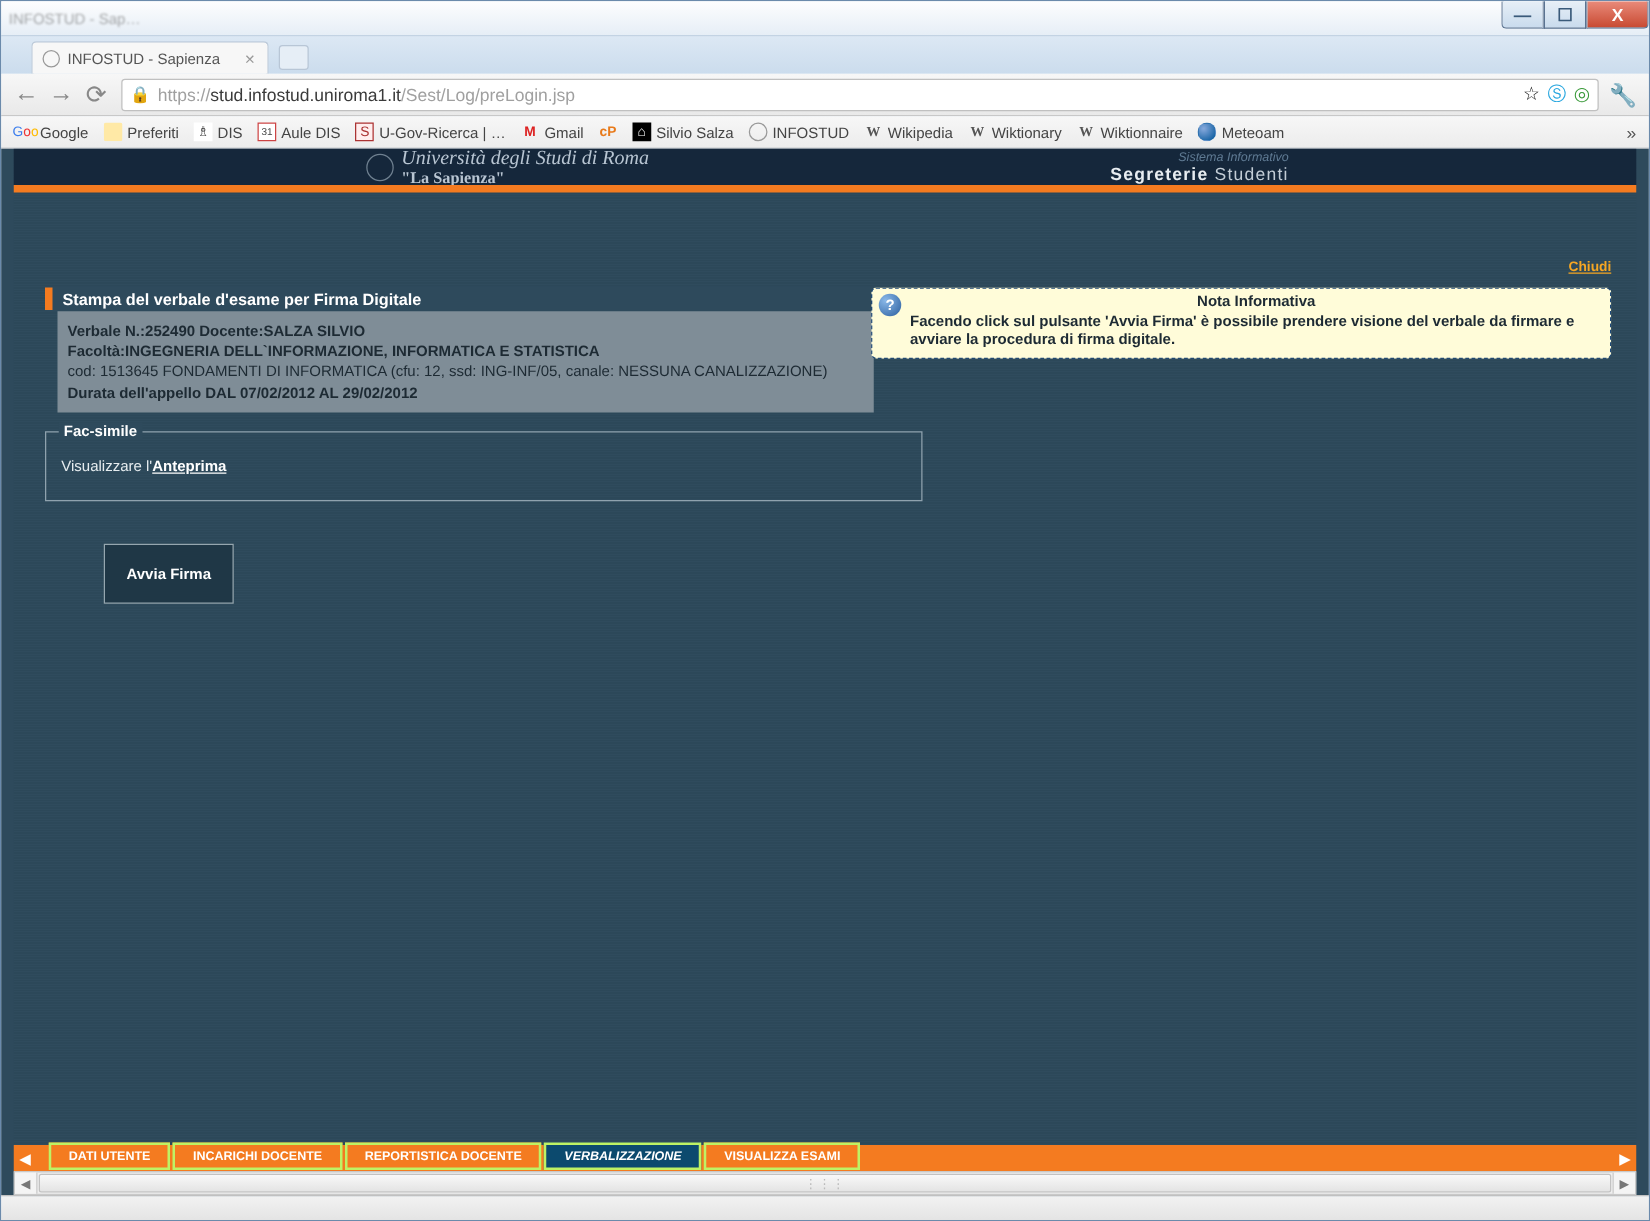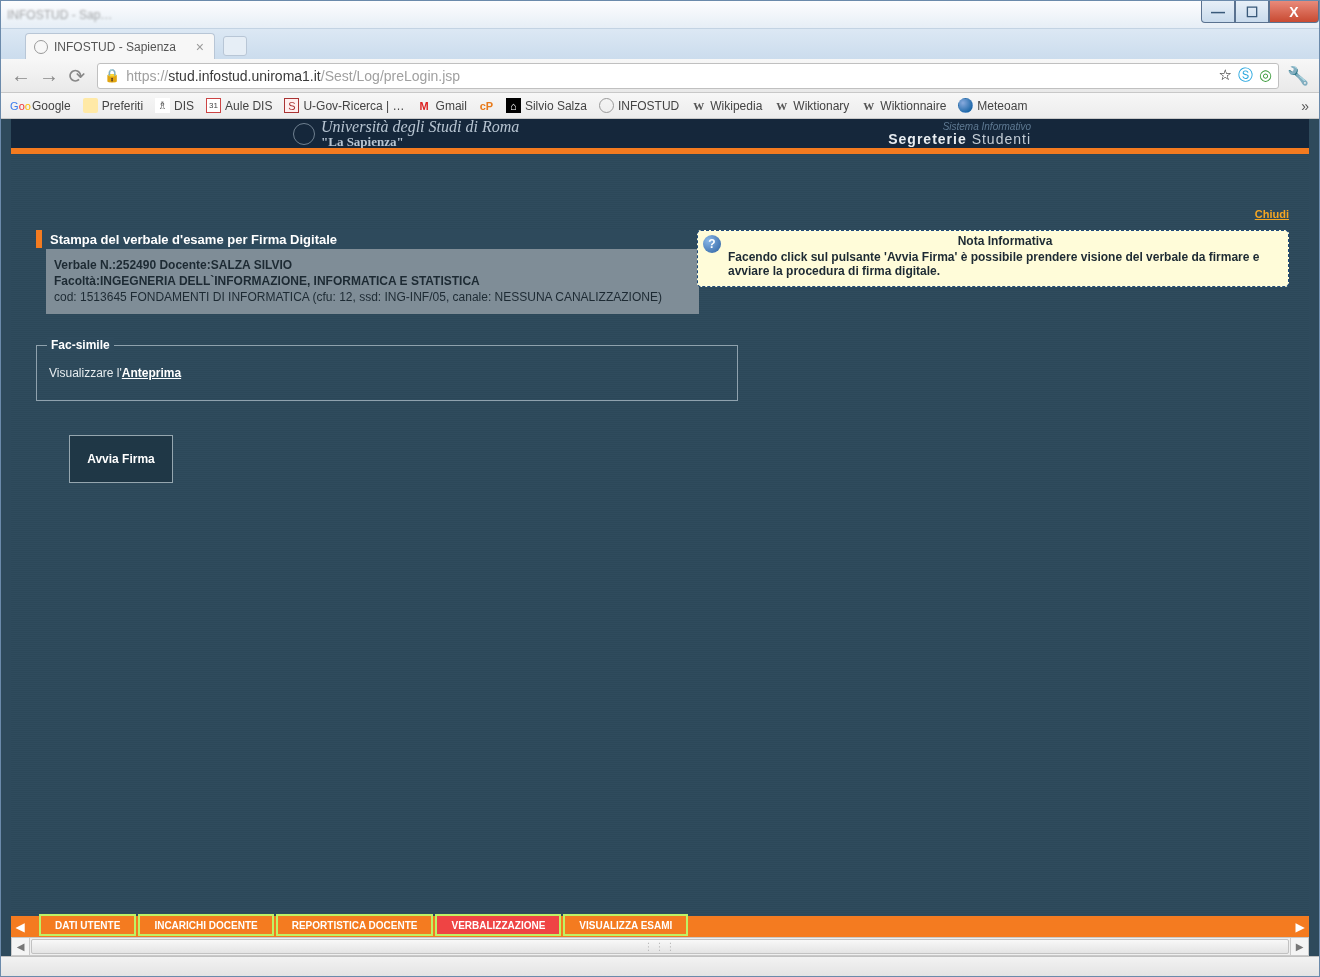--- a/index.html
+++ b/index.html
@@ -77,35 +77,35 @@
 .info-box { position:absolute; left:45px; top:130px; width:653px; background:#7f8d97; color:#1d2a33; font-size:12px; padding:8px 8px; line-height:1.35;}
 .info-box b { font-weight:bold; }
 
 
 .fac-box { position:absolute; left:35px; top:226px; width:702px; height:56px; border:1px solid #8fa2ae;}
 .fac-legend { position:absolute; left:10px; top:-8px; background:#2e4a5c; padding:0 4px; color:#fff; font-weight:bold; font-size:12px;}
 .fac-content { padding:20px 12px 0 12px; font-size:12px; color:#e6ecef;}
 .fac-content a { color:#fff; font-weight:bold; text-decoration:underline;}
 
 
-.avvia-btn { position:absolute; left:68px; top:316px; width:104px; height:48px; background:#1f3746; border:1px solid #95a6af; color:#fff; font-weight:bold; font-size:12px; display:flex;align-items:center;justify-content:center;}
+.avvia-btn { position:absolute; left:82px; top:316px; width:104px; height:48px; background:#1f3746; border:1px solid #95a6af; color:#fff; font-weight:bold; font-size:12px; display:flex;align-items:center;justify-content:center;}
 
 
 .nota-box { position:absolute; left:696px; right:30px; top:111px; background:#fffcd9; border:1px dashed #1f4a7a; border-radius:4px; padding:3px 6px 8px 30px; font-size:12px;color:#1d2a33;}
 .nota-q { position:absolute; left:5px; top:4px; width:18px;height:18px;border-radius:50%; background:radial-gradient(circle at 30% 30%,#8ab8e8,#2a5e9e); color:#fff; display:flex;align-items:center;justify-content:center;font-weight:bold;}
 .nota-title{font-weight:bold;text-align:center;margin-bottom:2px;}
 
 
 .bot-bar { position:absolute; left:10px; right:10px; bottom:19px; height:21px; background:#f47b20;}
 .bot-left-chevron { position:absolute; left:0; top:0; width:18px;height:21px;display:flex;align-items:center;justify-content:center;color:#fff;font-size:12px;}
 .bot-right-chevron { position:absolute; right:0; top:0; width:18px;height:21px;display:flex;align-items:center;justify-content:center;color:#fff;font-size:12px;}
 .bot-tabs { position:absolute; left:28px; top:-2px; display:flex; gap:2px;}
 .bot-tab { height:22px; padding:0 14px; font-size:10px; font-weight:bold; color:#fff; display:flex;align-items:center; border:2px solid #bef264;}
 .bt-orange{background:#f47b20;}
-.bt-active{background:#ef4444;}
+.bt-active{background:#0c4a6e;font-style:italic;}
 
 
 .hscroll { position:absolute; left:10px; right:10px; bottom:0; height:19px; background:#efefef; border:1px solid #c9c9c9;}
 .hs-left,.hs-right{position:absolute;top:0;width:18px;height:17px;background:#f4f4f4;display:flex;align-items:center;justify-content:center;font-size:10px;color:#777;}
 .hs-left{left:0;border-right:1px solid #c9c9c9;}
 .hs-right{right:0;border-left:1px solid #c9c9c9;}
 .hs-thumb{position:absolute;left:19px;right:19px;top:1px;height:15px;background:linear-gradient(#f8f8f8,#e4e4e4);border:1px solid #c2c2c2;border-radius:2px;display:flex;align-items:center;justify-content:center;color:#bbb;font-size:10px;letter-spacing:1px;}
 
 
 .statusbar { height:20px; background:linear-gradient(#f2f2f2,#e4e4e4); border-top:1px solid #c0c0c0;}
@@ -233,20 +233,21 @@
 
     <div class="sect-title">
       <span class="obar"></span>
       <span class="sect-title-text">Stampa del verbale d'esame per Firma Digitale</span>
     </div>
 
     <div class="info-box">
       <div><b>Verbale N.:252490 Docente:SALZA SILVIO</b></div>
       <div><b>Facoltà:INGEGNERIA DELL`INFORMAZIONE, INFORMATICA E STATISTICA</b></div>
       <div>cod: 1513645 FONDAMENTI DI INFORMATICA (cfu: 12, ssd: ING-INF/05, canale: NESSUNA CANALIZZAZIONE)</div>
+      <div><b>Durata dell'appello DAL 07/02/2012 AL 29/02/2012</b></div>
     </div>
 
     <div class="fac-box">
       <div class="fac-legend">Fac-simile</div>
       <div class="fac-content">
         <span>Visualizzare l'</span><a>Anteprima</a>
       </div>
     </div>
 
     <div class="avvia-btn">Avvia Firma</div>

